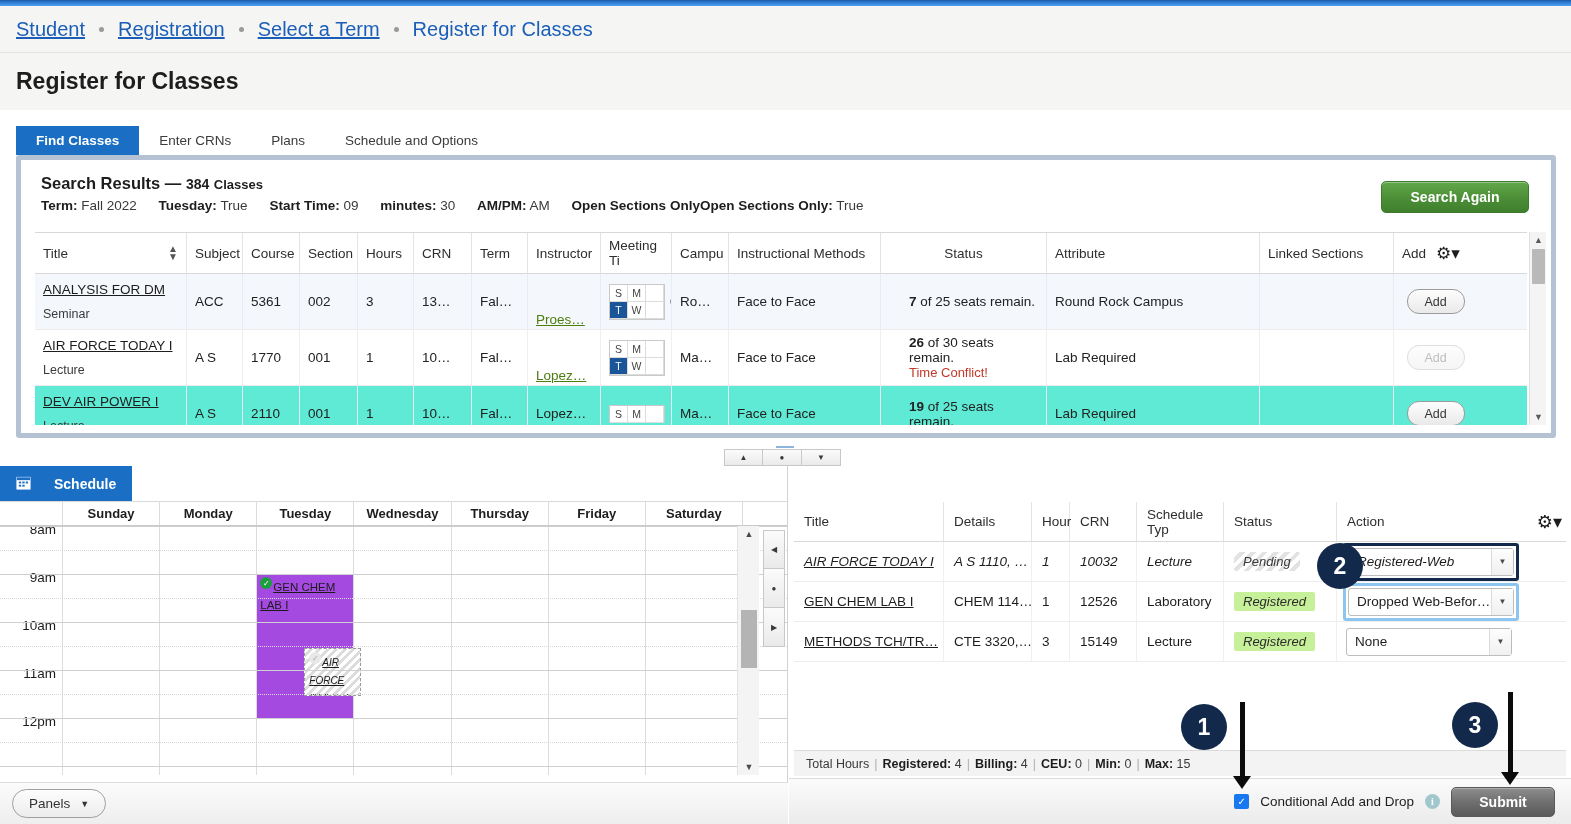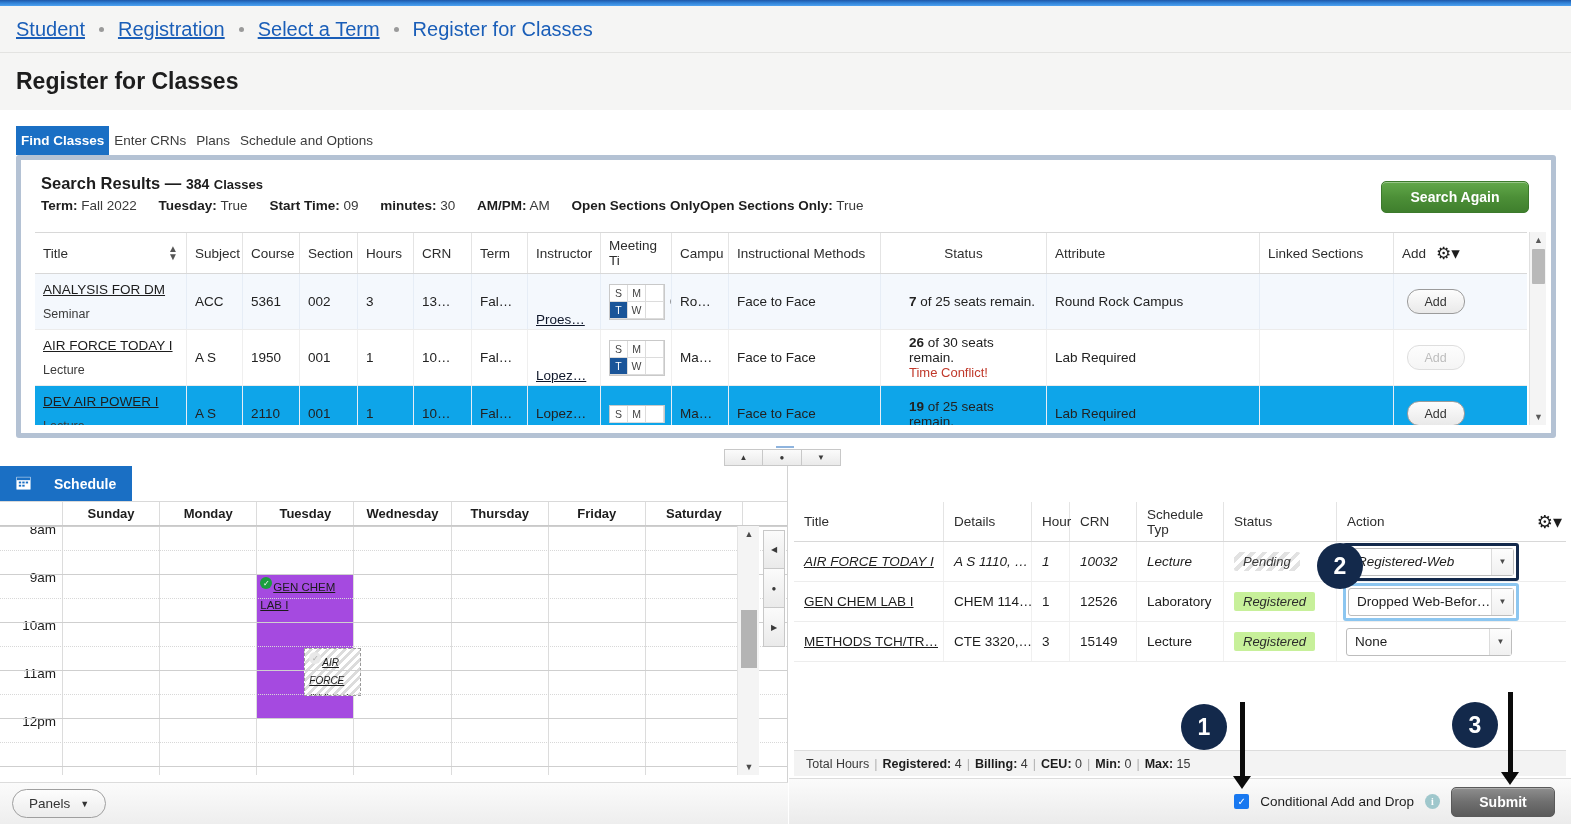--- a/index.html
+++ b/index.html
@@ -24,21 +24,21 @@
   .crumbdot { width:5px; height:5px; border-radius:50%; background:#9a9a9a; margin:0 14px; display:inline-block; }
 
   
   .titlebar { position:absolute; left:0; top:52px; width:1571px; height:58px;
     background:#f5f5f4; border-top:1px solid #e3e3e1; display:flex; align-items:center; padding-left:16px; }
   .pagetitle { font-size:23px; font-weight:bold; color:#1d1d1d; }
 
   
   .tabstrip { position:absolute; left:0; top:110px; width:1571px; height:45px; background:#ffffff; }
   .tabs { position:absolute; left:16px; top:16px; display:flex; align-items:flex-end; }
-  .tab { height:29px; padding:0 5px; display:flex; align-items:center; justify-content:center;
+  .tab { height:29px; padding:0 20px; display:flex; align-items:center; justify-content:center;
      font-size:13.5px; color:#3c3c3c; background:transparent; cursor:pointer; }
   .tab.active { background:#1a6fc4; color:#ffffff; font-weight:bold; }
 
   
   .card { position:absolute; left:16px; top:155px; width:1540px; height:283px;
     background:#ffffff; border:5px solid #b4c2d4; border-radius:3px; }
   .cardinner { position:absolute; left:0; top:0; right:0; bottom:0; background:#fff; overflow:hidden; }
   .srhead { position:absolute; left:20px; top:14px; }
   .srtitle { font-size:16.5px; font-weight:bold; color:#1d1d1d; }
   .srtitle .cnt { font-size:14px; }
@@ -62,21 +62,21 @@
     border-right:1px solid #e4e4e4; position:relative; }
   .rt-hc .sorticon { margin-left:auto; font-size:10px; color:#555; line-height:8px; text-align:center; }
   .rt-row { display:flex; height:56px; border-bottom:1px solid #ececec; align-items:stretch; }
   .rt-row.alt { background:#f4f8fd; }
   .rt-c { display:flex; align-items:center; padding:0 8px; font-size:13.5px; color:#222;
     border-right:1px solid #efefef; overflow:hidden; }
   .rt-row.alt .rt-c { border-right-color:#e6edf6; }
   .titlecell { flex-direction:column; align-items:flex-start; justify-content:center;gap:8px; }
   .titlecell .tl { font-size:13.5px; color:#1d1d1d; text-decoration:underline; cursor:pointer; white-space:nowrap; }
   .titlecell .sub { font-size:12.5px; color:#3a3a3a; margin-top:2px; }
-  .lnk { text-decoration:underline; cursor:pointer; color:#0f172a;margin-top:36px; }
+  .lnk { text-decoration:underline; cursor:pointer; color:#4d7c0f;margin-top:36px; }
   .seats b { font-weight:bold; }
   .conflict { color:#c0392b; font-size:13px; }
   .seatwrap { flex-direction:column; align-items:flex-start; justify-content:center; }
 
   .daysbox { display:flex; flex-direction:column; border:1px solid #c9c9c9; width:58px; }
   .daysrow { display:flex; }
   .daycell { width:18px; height:17px; border-right:1px solid #dcdcdc; border-bottom:1px solid #dcdcdc;
     font-size:10.5px; display:flex; align-items:center; justify-content:center; color:#444; background:#fff; }
   .daycell.on { background:#1a5599; color:#fff; }
   .daycell.blank { background:#fff; color:transparent; }
@@ -371,21 +371,21 @@
             <div class="addbtn">Add</div>
           </div>
         </div>
 
         <div class="rt-row">
           <div class="rt-c titlecell" style="width:152px">
             <span class="tl">AIR FORCE TODAY I</span>
             <span class="sub">Lecture</span>
           </div>
           <div class="rt-c" style="width:56px">A S</div>
-          <div class="rt-c" style="width:57px">1950</div>
+          <div class="rt-c" style="width:57px">1770</div>
           <div class="rt-c" style="width:58px">001</div>
           <div class="rt-c" style="width:56px">1</div>
           <div class="rt-c" style="width:58px">10…</div>
           <div class="rt-c" style="width:56px">Fal…</div>
           <div class="rt-c" style="width:73px">
               <span class="lnk">Lopez…</span>
             </div>
           <div class="rt-c" style="width:71px">
             <div class="daysbox">
               <div class="daysrow">
@@ -410,21 +410,21 @@
             </div>
             <div class="conflict">Time Conflict!</div>
           </div>
           <div class="rt-c" style="width:213px">Lab Required</div>
           <div class="rt-c" style="width:134px"></div>
           <div class="rt-c" style="width:83px; border-right:none; justify-content:center">
             <div class="addbtn disabled">Add</div>
           </div>
         </div>
 
-        <div class="rt-row alt" style="background:#0ea5e9">
+        <div class="rt-row alt" style="background:#5eead4">
           <div class="rt-c titlecell" style="width:152px">
             <span class="tl">DEV AIR POWER I</span>
             <span class="sub">Lecture</span>
           </div>
           <div class="rt-c" style="width:56px">A S</div>
           <div class="rt-c" style="width:57px">2110</div>
           <div class="rt-c" style="width:58px">001</div>
           <div class="rt-c" style="width:56px">1</div>
           <div class="rt-c" style="width:58px">10…</div>
           <div class="rt-c" style="width:56px">Fal…</div>

